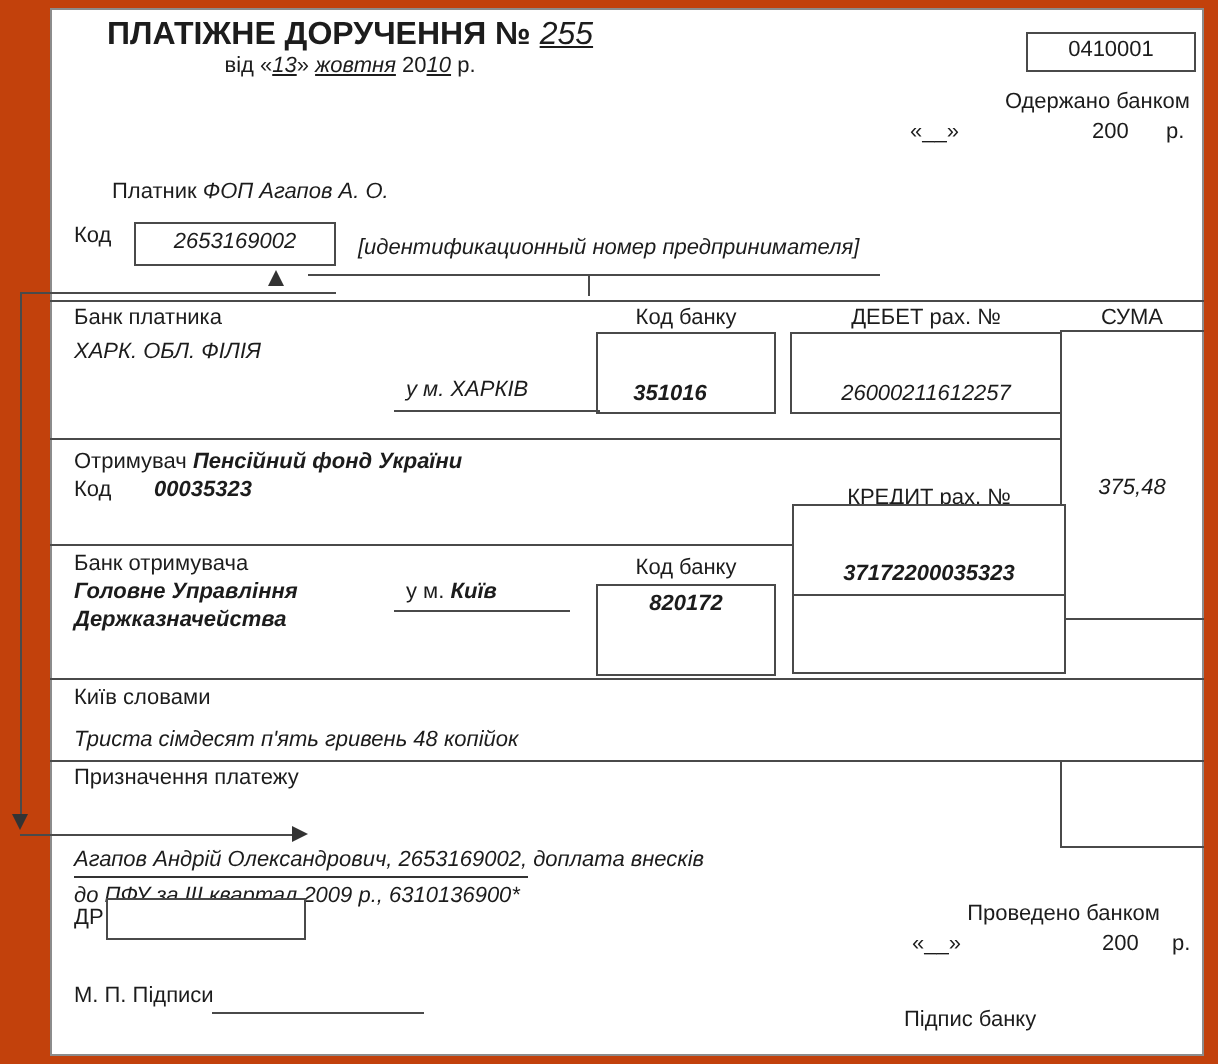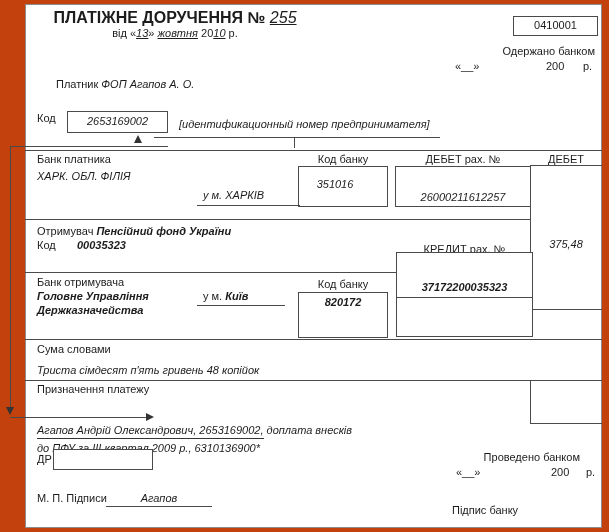--- a/index.html
+++ b/index.html
@@ -39,21 +39,21 @@
     <span class="i u">жовтня</span>
     <span>20</span><span class="i u">10</span>
     <span>р.</span>
   </div>
 
   <div class="t r" style="left:400px;top:45px;width:195px;">Одержано банком</div>
   <div class="t" style="left:455px;top:60px;">«__»</div>
   <div class="t" style="left:546px;top:60px;">200</div>
   <div class="t" style="left:583px;top:60px;">р.</div>
 
-  <div class="t" style="left:37px;top:78px;padding-left:19px;">
+  <div class="t" style="left:37px;top:90px;padding-left:19px;">
     <span>Платник</span>
     <span class="i">ФОП Агапов А. О.</span>
   </div>
   <div class="t" style="left:37px;top:112px;">Код</div>
   <div class="box" style="left:67px;top:111px;width:101px;height:22px;"></div>
   <div class="t c i" style="left:67px;top:115px;width:101px;">2653169002</div>
   <div class="t i" style="left:179px;top:118px;">[идентификационный номер предпринимателя]</div>
 
   <div class="hl" style="top:137px;left:154px;width:286px;"></div>
   <div class="vl" style="left:294px;top:138px;height:10px;"></div>
@@ -62,34 +62,34 @@
   <div class="hl" style="top:146px;left:10px;width:158px;"></div>
   <div class="vl" style="left:10px;top:146px;height:264px;"></div>
   <div class="arr arr-down" style="left:6px;top:407px;"></div>
   <div class="hl" style="top:417px;left:10px;width:136px;"></div>
   <div class="arr arr-right" style="left:146px;top:413px;"></div>
 
   <div class="hl" style="top:150px;left:25px;width:577px;"></div>
   <div class="t" style="left:37px;top:153px;">Банк платника</div>
   <div class="t c" style="left:298px;top:153px;width:90px;">Код банку</div>
   <div class="t c" style="left:395px;top:153px;width:136px;">ДЕБЕТ рах. №</div>
-  <div class="t c" style="left:530px;top:153px;width:72px;">ДЕБЕТ</div>
+  <div class="t c" style="left:530px;top:153px;width:72px;">СУМА</div>
 
   <div class="box" style="left:298px;top:166px;width:90px;height:41px;"></div>
   <div class="box" style="left:395px;top:166px;width:136px;height:41px;"></div>
 
   <div class="vl" style="left:530px;top:165px;height:145px;"></div>
   <div class="hl" style="top:165px;left:530px;width:72px;"></div>
   <div class="hl" style="top:309px;left:530px;width:72px;"></div>
   <div class="t c i" style="left:530px;top:238px;width:72px;">375,48</div>
 
   <div class="t i" style="left:37px;top:170px;">ХАРК. ОБЛ. ФІЛІЯ</div>
   <div class="t i" style="left:203px;top:189px;">у м. ХАРКІВ</div>
   <div class="hl" style="top:205px;left:197px;width:103px;"></div>
-  <div class="t c i" style="left:298px;top:178px;width:74px;">351016</div>
+  <div class="t c i" style="left:298px;top:191px;width:74px;font-weight:bold;">351016</div>
   <div class="t c i" style="left:395px;top:191px;width:136px;">26000211612257</div>
 
   <div class="hl" style="top:219px;left:25px;width:505px;"></div>
   <div class="t" style="left:37px;top:225px;">
     <span>Отримувач</span>
     <span class="b i">Пенсійний фонд України</span>
   </div>
   <div class="t" style="left:37px;top:239px;">Код</div>
   <div class="t b i" style="left:77px;top:239px;">00035323</div>
   <div class="t c" style="left:396px;top:243px;width:137px;">КРЕДИТ рах. №</div>
@@ -104,21 +104,21 @@
     <span>у м.</span>
     <span class="b i">Київ</span>
   </div>
   <div class="hl" style="top:305px;left:197px;width:88px;"></div>
   <div class="t b i" style="left:37px;top:304px;">Держказначейства</div>
   <div class="t c" style="left:298px;top:278px;width:90px;">Код банку</div>
   <div class="box" style="left:298px;top:292px;width:90px;height:46px;"></div>
   <div class="t c b i" style="left:298px;top:296px;width:90px;">820172</div>
 
   <div class="hl" style="top:339px;left:25px;width:577px;"></div>
-  <div class="t" style="left:37px;top:343px;">Сума словами</div>
+  <div class="t" style="left:37px;top:343px;">Київ словами</div>
   <div class="t i" style="left:37px;top:364px;">Триста сімдесят п'ять гривень 48 копійок</div>
 
   <div class="hl" style="top:380px;left:25px;width:577px;"></div>
   <div class="vl" style="left:530px;top:380px;height:43px;"></div>
   <div class="hl" style="top:423px;left:530px;width:72px;"></div>
   <div class="t" style="left:37px;top:383px;">Призначення платежу</div>
   <div class="t" style="left:37px;top:424px;">
     <span class="i ul-span">Агапов Андрій Олександрович, 2653169002,</span>
     <span class="i">доплата внесків</span>
   </div>
@@ -127,17 +127,16 @@
   <div class="t" style="left:37px;top:453px;">ДР</div>
   <div class="box" style="left:53px;top:449px;width:100px;height:21px;"></div>
 
   <div class="t r" style="left:420px;top:451px;width:160px;">Проведено банком</div>
   <div class="t" style="left:456px;top:466px;">«__»</div>
   <div class="t" style="left:551px;top:466px;">200</div>
   <div class="t" style="left:586px;top:466px;">р.</div>
 
   <div class="t" style="left:37px;top:492px;">М. П. Підписи</div>
   <div class="hl" style="top:506px;left:106px;width:106px;"></div>
-  <div class="t c i" style="left:106px;top:492px;width:106px;">Агапов</div>
 
   <div class="t" style="left:452px;top:504px;">Підпис банку</div>
 
 </div>
 
 </body></html>

